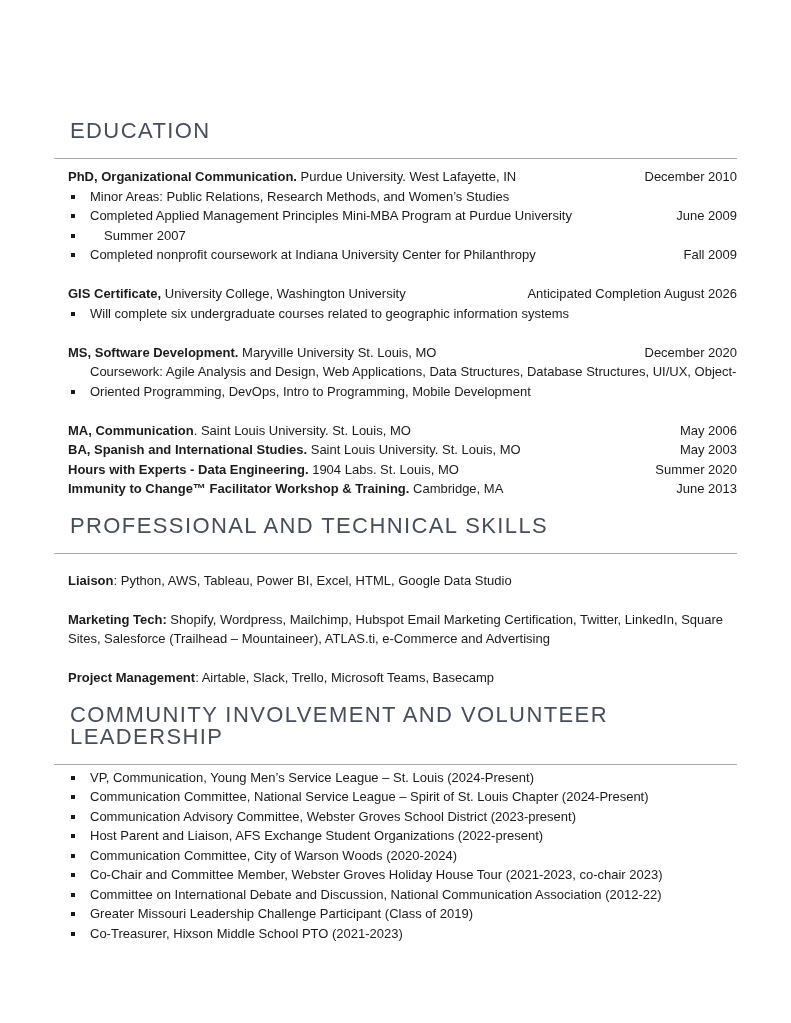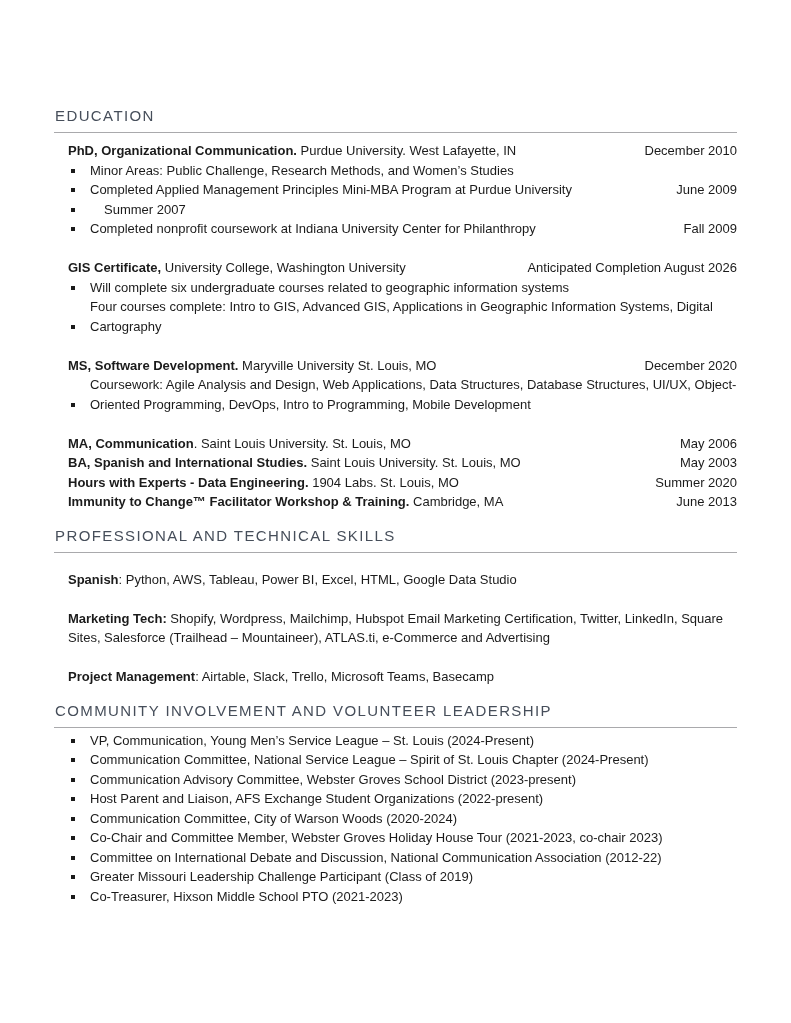--- a/index.html
+++ b/index.html
@@ -10,22 +10,22 @@
     background: var(--bg-color, #ffffff);
     font-family: "Liberation Sans", sans-serif;
     color: var(--text-color, #1b1b1b);
     font-size: 13px;
     line-height: 19.5px;
     overflow: hidden;
   }
   .page { padding: 104px 54px 0 54px; }
   .section { margin-bottom: 13px; }
   .section-title {
-    margin: 1px;
-    font-size: 15px;
+    margin: 16px;
+    font-size: 22px;
     font-weight: 400;
     letter-spacing: 1.4px;
     line-height: 22px;
     color: var(--heading-color, #464e5a);
   }
   .rule {
     height: 0;
     border-top: 1px solid var(--rule-color, #a9a9ac);
     margin-top: 5px;
   }
@@ -58,21 +58,21 @@
       <h2 class="section-title">EDUCATION</h2>
       <div class="rule"></div>
       <div class="section-body">
         <div class="block">
           <div class="line entry">
             <span class="line-text"><strong>PhD, Organizational Communication.</strong> Purdue University. West Lafayette, IN</span>
             <span class="line-date">December 2010</span>
           </div>
           <div class="line bullet">
             <span class="bullet-marker"></span>
-            <span class="line-text">Minor Areas: Public Challenge, Research Methods, and Women’s Studies</span>
+            <span class="line-text">Minor Areas: Public Relations, Research Methods, and Women’s Studies</span>
           </div>
           <div class="line bullet">
             <span class="bullet-marker"></span>
             <span class="line-text">Completed Applied Management Principles Mini-MBA Program at Purdue University</span>
             <span class="line-date">June 2009</span>
           </div>
           <div class="line bullet">
             <span class="bullet-marker"></span>
             <span class="line-date">Summer 2007</span>
           </div>
@@ -83,24 +83,20 @@
           </div>
         </div>
         <div class="block">
           <div class="line entry">
             <span class="line-text"><strong>GIS Certificate,</strong> University College, Washington University</span>
             <span class="line-date">Anticipated Completion August 2026</span>
           </div>
           <div class="line bullet">
             <span class="bullet-marker"></span>
             <span class="line-text">Will complete six undergraduate courses related to geographic information systems</span>
-          </div>
-          <div class="line bullet">
-            <span class="bullet-marker"></span>
-            <span class="line-text">Four courses complete: Intro to GIS, Advanced GIS, Applications in Geographic Information Systems, Digital Cartography</span>
           </div>
         </div>
         <div class="block">
           <div class="line entry">
             <span class="line-text"><strong>MS, Software Development.</strong> Maryville University St. Louis, MO</span>
             <span class="line-date">December 2020</span>
           </div>
           <div class="line bullet">
             <span class="bullet-marker"></span>
             <span class="line-text">Coursework: Agile Analysis and Design, Web Applications, Data Structures, Database Structures, UI/UX, Object-Oriented Programming, DevOps, Intro to Programming, Mobile Development</span>
@@ -125,21 +121,21 @@
           </div>
         </div>
       </div>
     </section>
     <section class="section section-skills">
       <h2 class="section-title">PROFESSIONAL AND TECHNICAL SKILLS</h2>
       <div class="rule"></div>
       <div class="section-body">
         <div class="block">
           <div class="line entry">
-            <span class="line-text"><strong>Spanish</strong>: Python, AWS, Tableau, Power BI, Excel, HTML, Google Data Studio</span>
+            <span class="line-text"><strong>Liaison</strong>: Python, AWS, Tableau, Power BI, Excel, HTML, Google Data Studio</span>
           </div>
         </div>
         <div class="block">
           <div class="line entry">
             <span class="line-text"><strong>Marketing Tech:</strong> Shopify, Wordpress, Mailchimp, Hubspot Email Marketing Certification, Twitter, LinkedIn, Square Sites, Salesforce (Trailhead – Mountaineer), ATLAS.ti, e-Commerce and Advertising</span>
           </div>
         </div>
         <div class="block">
           <div class="line entry">
             <span class="line-text"><strong>Project Management</strong>: Airtable, Slack, Trello, Microsoft Teams, Basecamp</span>

